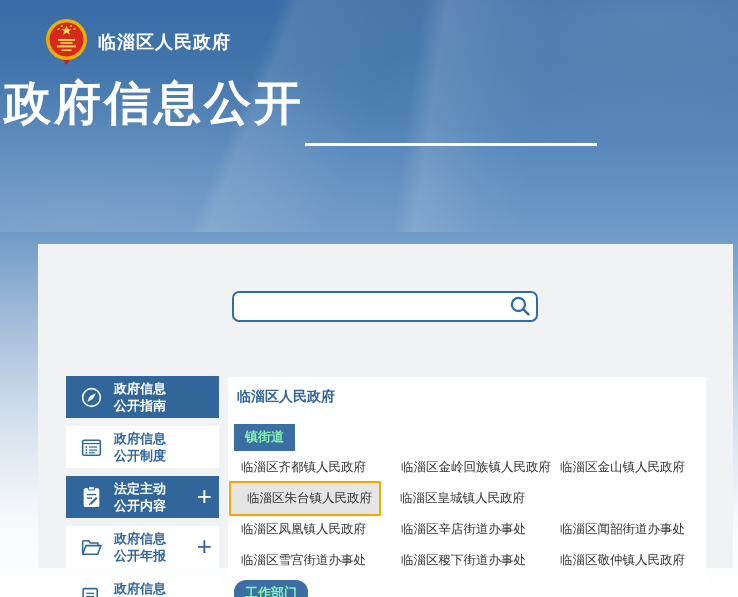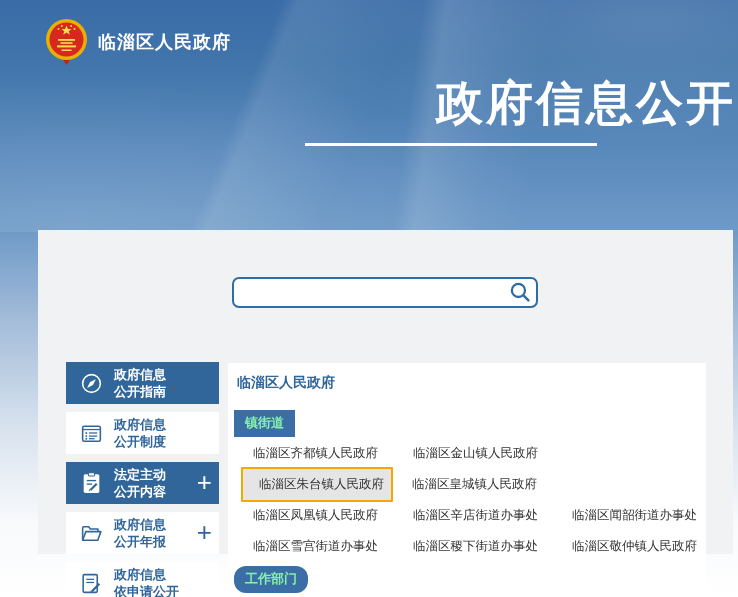--- a/index.html
+++ b/index.html
@@ -15,26 +15,26 @@
     background:
       linear-gradient(112deg, transparent 34%, rgba(255,255,255,.10) 36%, rgba(255,255,255,.03) 46%, transparent 50%),
       linear-gradient(98deg, transparent 55%, rgba(255,255,255,.13) 58%, rgba(255,255,255,.04) 66%, transparent 72%),
       radial-gradient(ellipse at 88% 8%, rgba(255,255,255,.14), transparent 42%),
       radial-gradient(ellipse at 10% 95%, rgba(255,255,255,.10), transparent 45%);
   }
   .brand { position:absolute; left:45px; top:18px; display:flex; align-items:center; cursor:pointer; }
   .emblem { width:43px; height:48px; display:block; }
   .brand-name { margin-left:10px; color:#fff; font-size:18px; font-weight:700; letter-spacing:1px; }
   .banner-title {
-    position:absolute; left:16px; top:72px; width:720px; text-align:right;
+    position:absolute; left:4px; top:72px; width:720px; text-align:left;
     color:#fff; font-size:47px; font-weight:700; letter-spacing:3px;
   }
   .title-underline { position:absolute; left:305px; top:143px; width:292px; height:3px; background:#fff; }
 
-  .card { position:absolute; left:38px; top:230px; width:695px; height:324px; background:#F1F2F3; }
+  .card { position:absolute; left:38px; top:244px; width:695px; height:324px; background:#F1F2F3; }
 
   .search-wrap { position:absolute; left:194px; top:47px; width:306px; height:31px; }
   .search-input {
     width:100%; height:100%; border:2px solid #2E6DA6; border-radius:7px; background:#fff;
     padding:0 36px 0 10px; font-size:14px; color:#333; outline:none;
     font-family:"Liberation Sans","DejaVu Sans",sans-serif;
   }
   .search-btn { position:absolute; right:5px; top:3px; width:25px; height:25px; background:none; border:none; cursor:pointer; padding:0; }
 
   .sidebar { position:absolute; left:28px; top:132px; width:153px; }
@@ -43,21 +43,21 @@
   .side-item.active { background:#31669B; color:#fff; }
   .side-icon { width:25px; height:25px; margin-left:13px; flex:none; }
   .side-label { margin-left:10px; font-size:13px; line-height:17px; font-weight:700; }
   .side-plus { position:absolute; right:7px; top:50%; transform:translateY(-52%); font-size:26px; font-weight:100; line-height:1; }
 
   .panel { position:absolute; left:190px; top:133px; width:478px; height:234px; background:#fff; padding-top:11px; }
   .panel-heading { margin-left:9px; font-size:14px; font-weight:700; color:#31669B; }
   .badge { display:inline-block; margin:18px 0 0 6px; background:#3A6EA5; color:#86efac;
     font-size:13px; font-weight:700; padding:4px 11px 5px; cursor:default; }
   .links { margin-top:1px; }
-  .link-row { display:flex; align-items:center; height:31px; padding-left:25px; }
+  .link-row { display:flex; align-items:center; height:31px; padding-left:13px; }
   .cell { font-size:12.5px; color:#333; cursor:pointer; white-space:nowrap; }
   .c0 { width:160px; } .c1 { width:159px; } .c2 { flex:1; }
   .highlight-box { display:inline-block; border:2px solid #F7A800; border-radius:1px;
     padding:7px 7px 7px 16px; margin-left:-12px; background:#e5e5e5; }
 </style>
 </head>
 <body>
 
 <div class="page">
   <div class="banner-decor"></div>
@@ -169,20 +169,21 @@
     </div>
 
     <div class="panel">
       <div class="panel-heading">临淄区人民政府</div>
 
       <div class="badge">镇街道</div>
 
       <div class="links">
         <div class="link-row">
           <span class="cell c0">临淄区齐都镇人民政府</span>
+          <span class="cell c1">临淄区金岭回族镇人民政府</span>
           <span class="cell c2">临淄区金山镇人民政府</span>
         </div>
         <div class="link-row">
           <span class="cell c1">
             <span class="highlight-box">
               <span class="cell">临淄区朱台镇人民政府</span>
             </span>
           </span>
           <span class="cell c2">临淄区皇城镇人民政府</span>
         </div>

